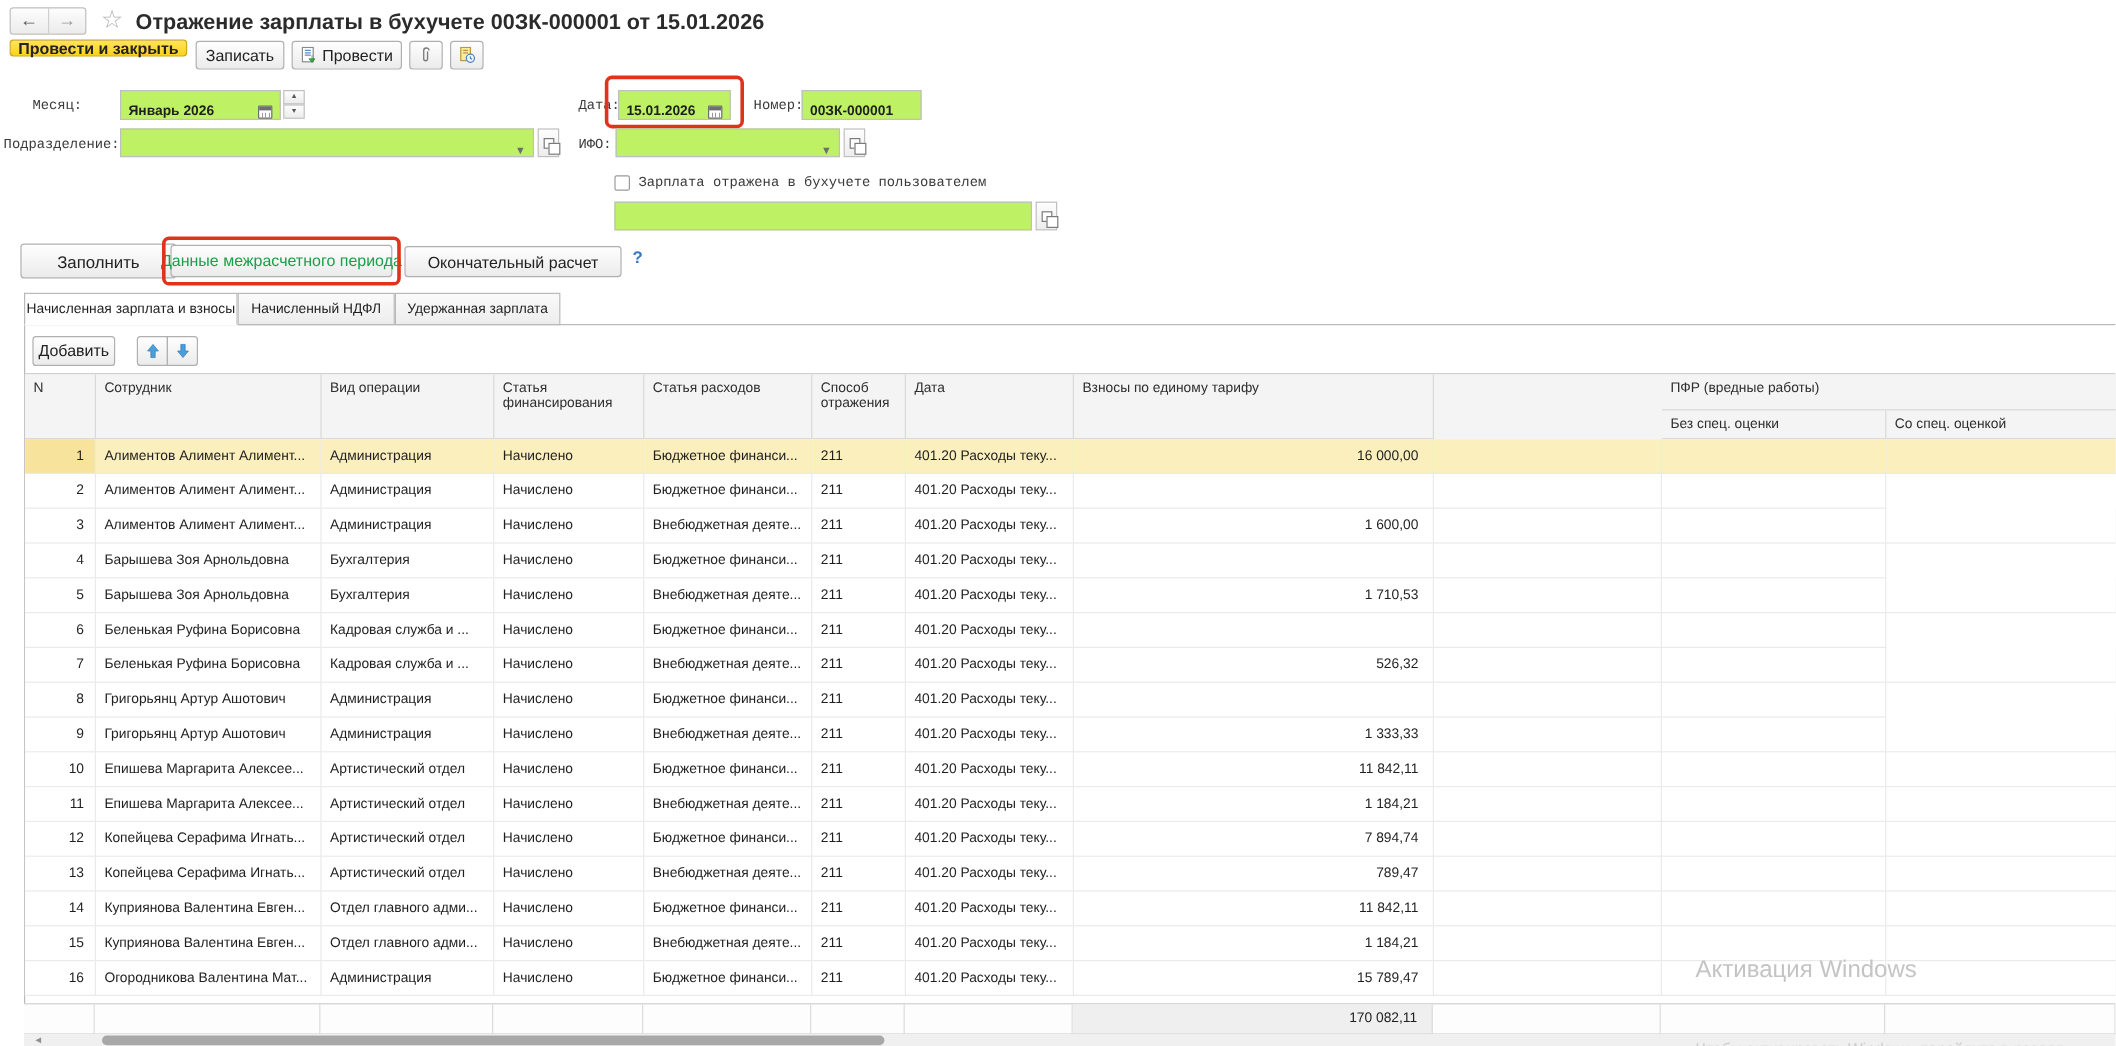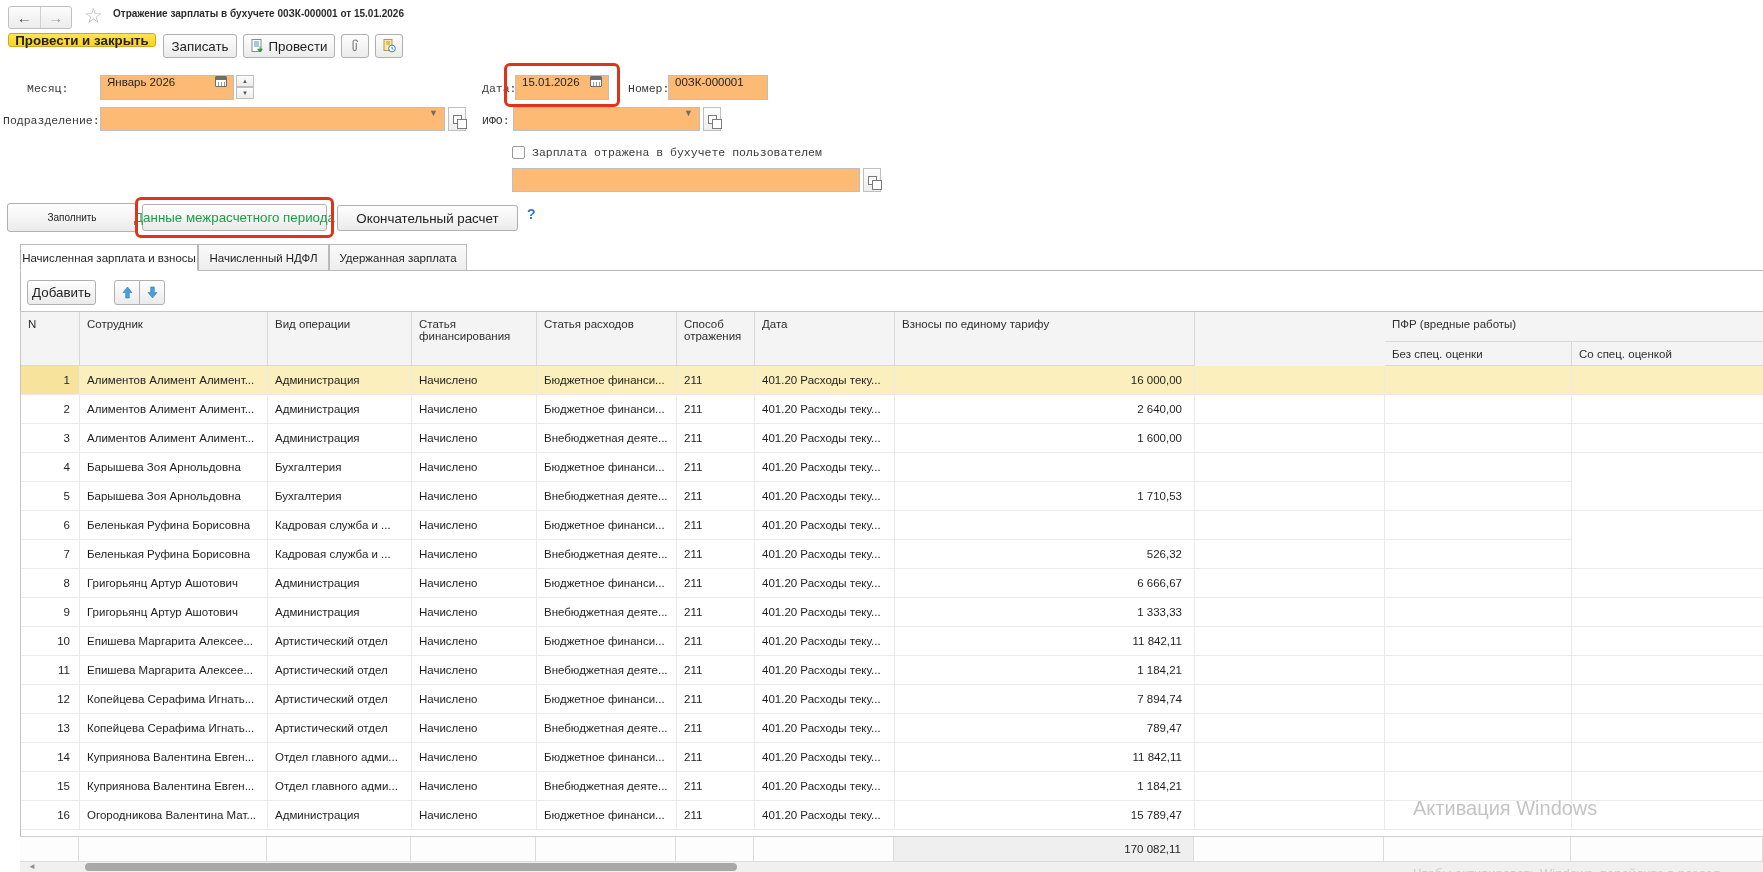--- a/index.html
+++ b/index.html
@@ -5,22 +5,22 @@
   * { margin:0; padding:0; box-sizing:border-box; }
   html,body { width:1763px; height:872px; overflow:hidden; background:#fff;
     font-family:"Liberation Sans","DejaVu Sans",sans-serif; font-size:11.5px; color:#1f1f1f; }
   body { position:relative; }
   .abs { position:absolute; }
   .lbl { color:#3a3a3a; white-space:nowrap;font-family:Liberation Mono, monospace; }
   .btn { display:flex; align-items:center; justify-content:center; gap:5px;
     background:linear-gradient(#fefefe,#ebebeb); border:1px solid #b0b0b0; border-radius:3px;
     cursor:pointer; white-space:nowrap; color:#222; }
   .btn-yellow { background:linear-gradient(#ffe458,#ffd11d); border-color:#cfa818; font-weight:bold; }
-  .input { background:#fdba74; border:1px solid #bfbfbf; display:flex; align-items:flex-start;
-    padding:0 6px; white-space:nowrap; }
+  .input { background:#bef264; border:1px solid #bfbfbf; display:flex; align-items:flex-end;
+    padding:0 6px; white-space:nowrap;font-weight:bold; }
   .combo-arrow { margin-left:auto; color:#6d6d6d; font-size:9px; }
   .sq-btn { width:18px; background:linear-gradient(#fdfdfd,#ededed); border:1px solid #bfbfbf;
     display:flex; align-items:center; justify-content:center; cursor:pointer; }
   .open-glyph { width:9px; height:9px; border:1px solid #7a7a7a; position:relative; background:#fff; }
   .open-glyph::after { content:""; position:absolute; left:3px; top:3px; width:8px; height:8px;
     border:1px solid #7a7a7a; background:#fff; }
   .cal { width:12px; height:11px; border:1px solid #6e6e6e; border-radius:1px; position:relative; margin-left:auto; background:#fff; }
   .cal::before { content:""; position:absolute; left:0; right:0; top:0; height:3px; background:#6e6e6e; }
   .cal::after { content:""; position:absolute; left:2px; top:5px; width:7px; height:4px;
     background:repeating-linear-gradient(90deg,#9a9a9a 0 1px,transparent 1px 3px); }
@@ -64,21 +64,21 @@
 
 <div class="abs" style="left:8px;top:6px;width:64px;height:23px;display:flex;border:1px solid #bfbfbf;border-radius:3px;background:linear-gradient(#fdfdfd,#ebebeb);">
   <div style="flex:1;display:flex;align-items:center;justify-content:center;border-right:1px solid #cfcfcf;color:#555;font-size:15px;cursor:pointer;">
       <span>←</span>
     </div>
   <div style="flex:1;display:flex;align-items:center;justify-content:center;color:#9b9b9b;font-size:15px;cursor:pointer;">
       <span>→</span>
     </div>
 </div>
 <div class="abs" style="left:84px;top:4px;font-size:21px;color:#b2b2b2;cursor:pointer;">☆</div>
-<div class="abs" style="left:113px;top:8px;font-size:10px;font-weight:bold;color:#2b2b2b;">Отражение зарплаты в бухучете 00ЗК-000001 от 15.01.2026</div>
+<div class="abs" style="left:113px;top:8px;font-size:18px;font-weight:bold;color:#2b2b2b;">Отражение зарплаты в бухучете 00ЗК-000001 от 15.01.2026</div>
 
 <button class="btn btn-yellow abs" style="left:8px;top:33px;width:148px;height:14px;">
     <span>Провести и закрыть</span>
   </button>
 <button class="btn abs" style="left:163px;top:34px;width:74px;height:24px;">
     <span>Записать</span>
   </button>
 <button class="btn abs" style="left:243px;top:34px;width:92px;height:24px;">
   <svg width="13" height="14" viewBox="0 0 13 14">
       <rect x="1" y="0.5" width="9" height="12" fill="#fff" stroke="#8a8a8a"></rect>
@@ -147,21 +147,21 @@
 <div class="abs" style="left:512px;top:146px;width:13px;height:13px;border:1px solid #9a9a9a;background:#fff;border-radius:2px;cursor:pointer;"></div>
 <div class="abs lbl" style="left:532px;top:146px;">Зарплата отражена в бухучете пользователем</div>
 
 <div class="input abs" style="left:512px;top:168px;width:348px;height:24px;">
   <span></span>
 </div>
 <div class="sq-btn abs" style="left:863px;top:168px;height:24px;">
     <span class="open-glyph"></span>
   </div>
 
-<button class="btn abs" style="left:7px;top:203px;width:130px;height:29px;font-size:10px;">
+<button class="btn abs" style="left:17px;top:203px;width:130px;height:29px;font-size:14px;">
     <span>Заполнить</span>
   </button>
 <button class="btn abs" style="left:142px;top:204px;width:185px;height:27px;color:#18a04a;">
     <span>Данные межрасчетного периода</span>
   </button>
 <div class="hl abs" style="left:135px;top:197px;width:199px;height:41px;"></div>
 <button class="btn abs" style="left:337px;top:205px;width:181px;height:26px;">
     <span>Окончательный расчет</span>
   </button>
 <div class="abs" style="left:527px;top:206px;color:#3577c0;font-weight:bold;font-size:14px;cursor:pointer;">?</div>
@@ -223,21 +223,20 @@
     <div></div>
   </div>
       <div class="gr">
     <div class="num">2</div>
     <div>Алиментов Алимент Алимент...</div>
     <div>Администрация</div>
     <div>Начислено</div>
     <div>Бюджетное финанси...</div>
     <div>211</div>
     <div>401.20 Расходы теку...</div>
-    <div class="sum">2 640,00</div>
     <div></div>
     <div></div>
     <div></div>
   </div>
       <div class="gr">
     <div class="num">3</div>
     <div>Алиментов Алимент Алимент...</div>
     <div>Администрация</div>
     <div>Начислено</div>
     <div>Внебюджетная деяте...</div>
@@ -299,21 +298,20 @@
     <div></div>
   </div>
       <div class="gr">
     <div class="num">8</div>
     <div>Григорьянц Артур Ашотович</div>
     <div>Администрация</div>
     <div>Начислено</div>
     <div>Бюджетное финанси...</div>
     <div>211</div>
     <div>401.20 Расходы теку...</div>
-    <div class="sum">6 666,67</div>
     <div></div>
     <div></div>
     <div></div>
   </div>
       <div class="gr">
     <div class="num">9</div>
     <div>Григорьянц Артур Ашотович</div>
     <div>Администрация</div>
     <div>Начислено</div>
     <div>Внебюджетная деяте...</div>

